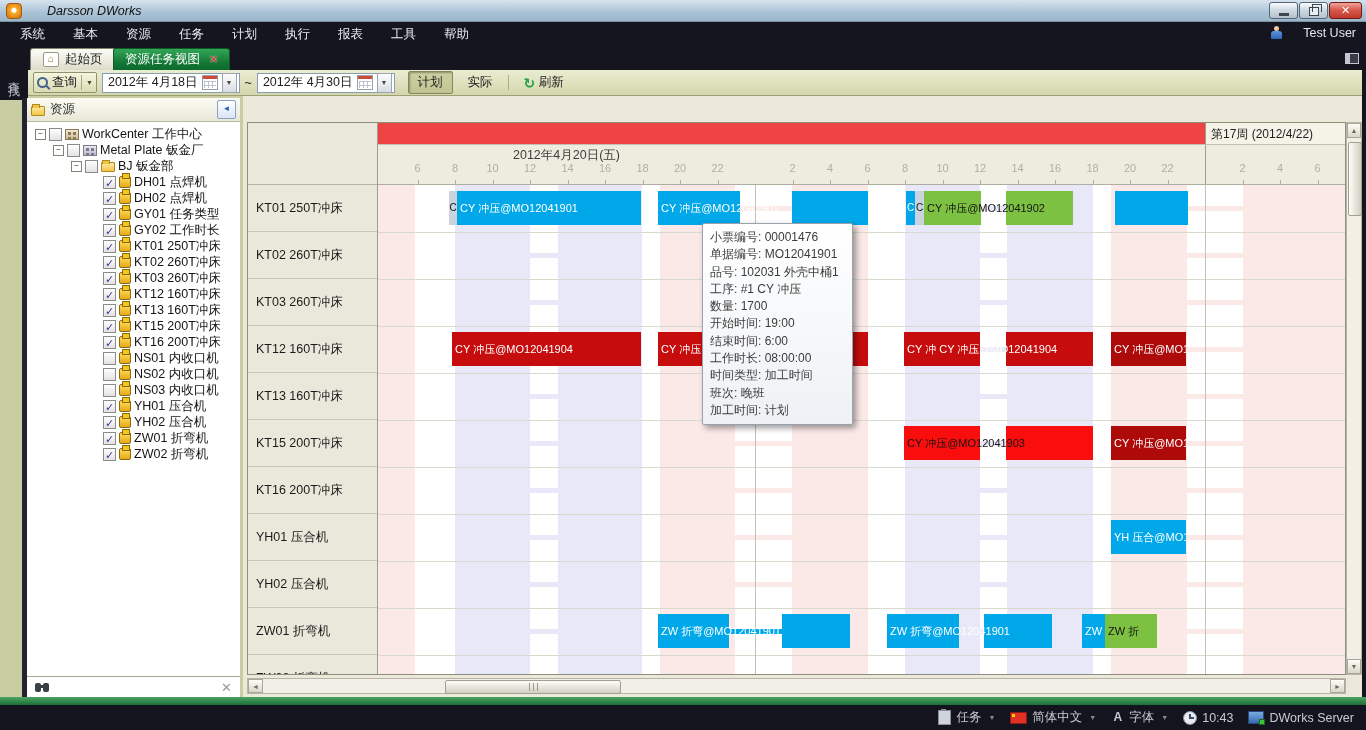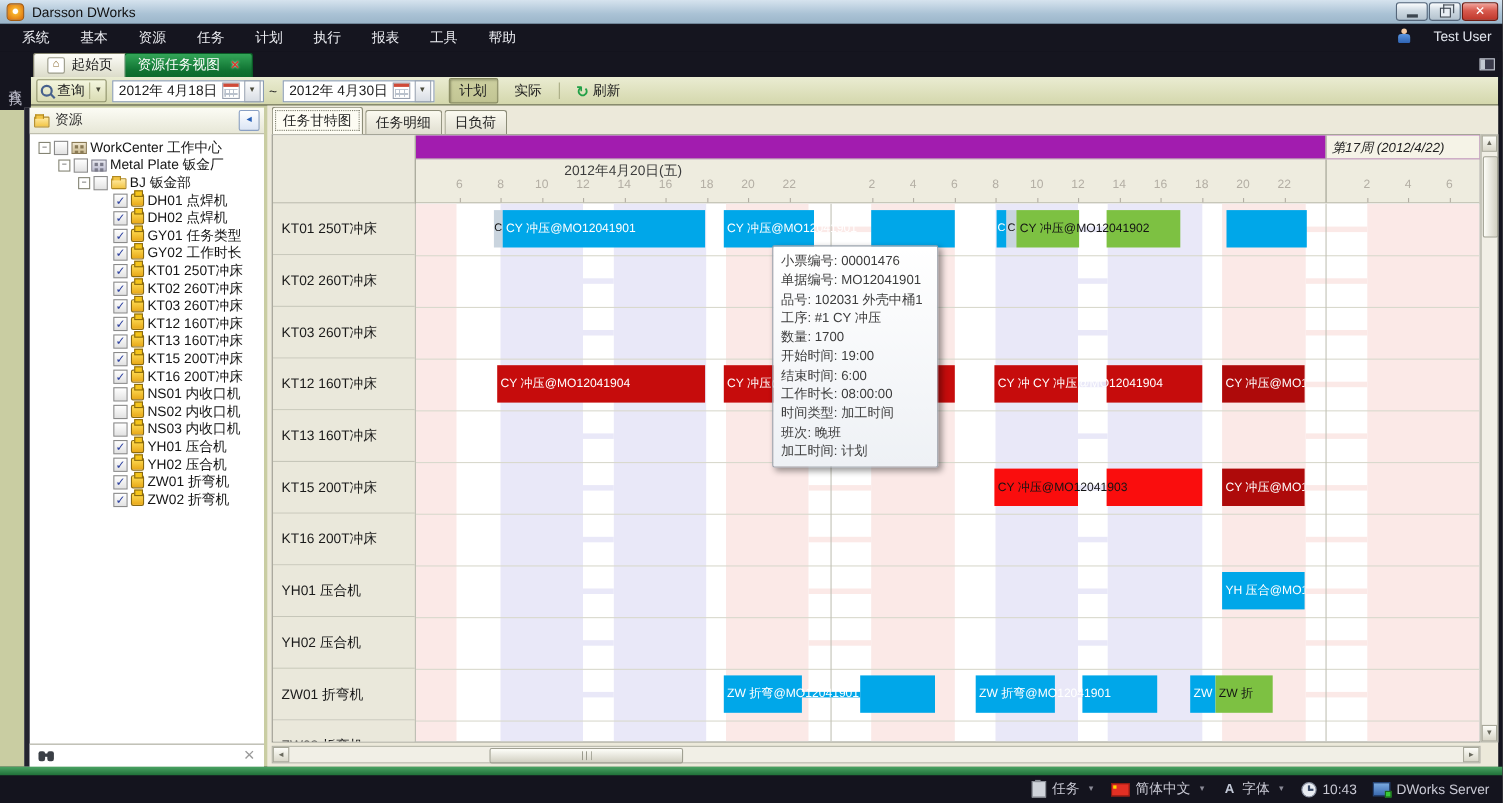--- a/index.html
+++ b/index.html
@@ -4,21 +4,21 @@
 <style>
   html,body{margin:0;padding:0;background:#333;}
   #win{position:relative;width:1366px;height:730px;overflow:hidden;background:#15151f;
        font-family:"Liberation Sans","DejaVu Sans",sans-serif;-webkit-font-smoothing:antialiased;}
   
   .titlebar{position:absolute;left:0;top:0;width:1366px;height:22px;
     background:linear-gradient(#d6e3ee,#aac2d5 60%,#9cb6ca);border-bottom:1px solid #7b93a7;
     display:flex;align-items:center;padding-left:6px;box-sizing:border-box;}
   .app-icon{width:14px;height:14px;border-radius:4px;border:1px solid #a05a10;
     background:radial-gradient(circle at 50% 45%,#fff 0 2px,#f6b02c 3px,#e07d14 80%);}
-  .wtitle{font-size:12.5px;color:#101010;margin-left:7px;}
+  .wtitle{font-size:12.5px;color:#101010;margin-left:25px;font-style:italic;}
   .winbtns{position:absolute;right:4px;top:2px;display:flex;gap:1px;}
   .wb{width:29px;height:17px;border:1px solid #55667a;border-radius:3px;box-sizing:border-box;
     background:linear-gradient(#fbfdfe,#cfdae3 45%,#b3c2cd);display:flex;align-items:center;justify-content:center;}
   .wb.close{width:33px;background:linear-gradient(#f2a59d,#d85a4e 45%,#bf382c);border-color:#6f1c12;
     color:#fff;font-size:11px;font-weight:bold;}
   .wb-min-glyph{width:10px;height:0;border-bottom:3px solid #3c4650;margin-top:7px;}
   .wb-rest-glyph{position:relative;width:8px;height:7px;border:1px solid #3c4650;background:#e8eef4;margin-top:2px;}
   .wb-rest-glyph::before{content:'';position:absolute;left:2px;top:-4px;width:8px;height:7px;
     border:1px solid #3c4650;border-bottom:none;}
   
@@ -117,21 +117,21 @@
   .gtab{height:21px;display:flex;align-items:center;padding:0 9px;margin-right:2px;font-size:12.5px;color:#202020;
     border:1px solid #8c8c78;border-bottom:none;border-radius:3px 3px 0 0;
     background:linear-gradient(#fbfaf0,#e0ded0);}
   .gtab.active{height:24px;background:#fdfcf3;position:relative;z-index:3;outline:1px dotted #7a7a6a;outline-offset:-4px;}
   .gantt-body{position:absolute;left:4px;top:26px;width:1099px;height:553px;background:#fff;
     border:1px solid #8f8f80;box-sizing:border-box;overflow:hidden;}
   .g-labelcol{position:absolute;left:0;top:0;width:130px;height:100%;background:#eae8db;border-right:1px solid #9d9d90;box-sizing:border-box;}
   .g-lhead{height:62px;border-bottom:1px solid #b2b2a5;box-sizing:border-box;}
   .g-rowlabel{height:47px;line-height:47px;padding-left:8px;font-size:12.5px;color:#1a1a1a;
     border-bottom:1px solid #c6c6b9;box-sizing:border-box;background:#eae8db;}
-  .g-week{position:absolute;left:130px;top:0;width:967px;height:22px;background:#a21caf;border-bottom:1px solid #c2c2b4;box-sizing:border-box;font-style:italic;}
+  .g-week{position:absolute;left:130px;top:0;width:967px;height:22px;background:#ef4444;border-bottom:1px solid #c2c2b4;box-sizing:border-box;}
   .g-weekcell{position:absolute;top:0;bottom:0;right:0;border-left:1px solid #9d9d90;background:#f5f3e7;
     font-size:12px;color:#222;padding:3px 0 0 5px;box-sizing:border-box;}
   .g-dayrow{position:absolute;left:130px;top:22px;width:967px;height:40px;background:#eeecdf;border-bottom:1px solid #aeaea1;box-sizing:border-box;}
   .g-daycell{position:absolute;top:0;bottom:0;box-sizing:border-box;}
   .g-daycell.bl{border-left:1px solid #9d9d90;}
   .g-daylabel{position:absolute;left:0;right:0;top:2px;text-align:center;font-size:12.5px;color:#3c3c3c;}
   .g-tick{position:absolute;top:17px;transform:translateX(-50%);font-size:11px;color:#b3aea4;}
   .g-tickmark{position:absolute;bottom:0;width:1px;height:4px;background:#b3aea4;}
   .g-chart{position:absolute;left:130px;top:62px;width:967px;bottom:0;background:#fff;overflow:hidden;}
   .stripe{position:absolute;top:0;bottom:0;}
@@ -399,25 +399,20 @@
           <span>ZW02 折弯机</span>
         </div>
       </div>
     <div class="find-bar">
       <span class="binocular-icon"></span>
       <span class="find-clear">✕</span>
     </div>
   </div>
 
   <div class="ganttpanel">
-    <div class="gantt-tabs">
-      <span class="gtab active">任务甘特图</span>
-      <span class="gtab">任务明细</span>
-      <span class="gtab">日负荷</span>
-    </div>
     <div class="gantt-body">
       <div class="g-week" id="weekRow">
           <div class="g-weekcell" style="left: 827px;">第17周 (2012/4/22)</div>
         </div>
       <div class="g-dayrow" id="dayRow">
           <div class="g-daycell" style="left: 0px; width: 377px;">
             <div class="g-daylabel">2012年4月20日(五)</div>
           </div>
           <span class="g-tick" style="left: 39.5px;">6</span>
           <span class="g-tickmark" style="left: 39.5px;"></span>

